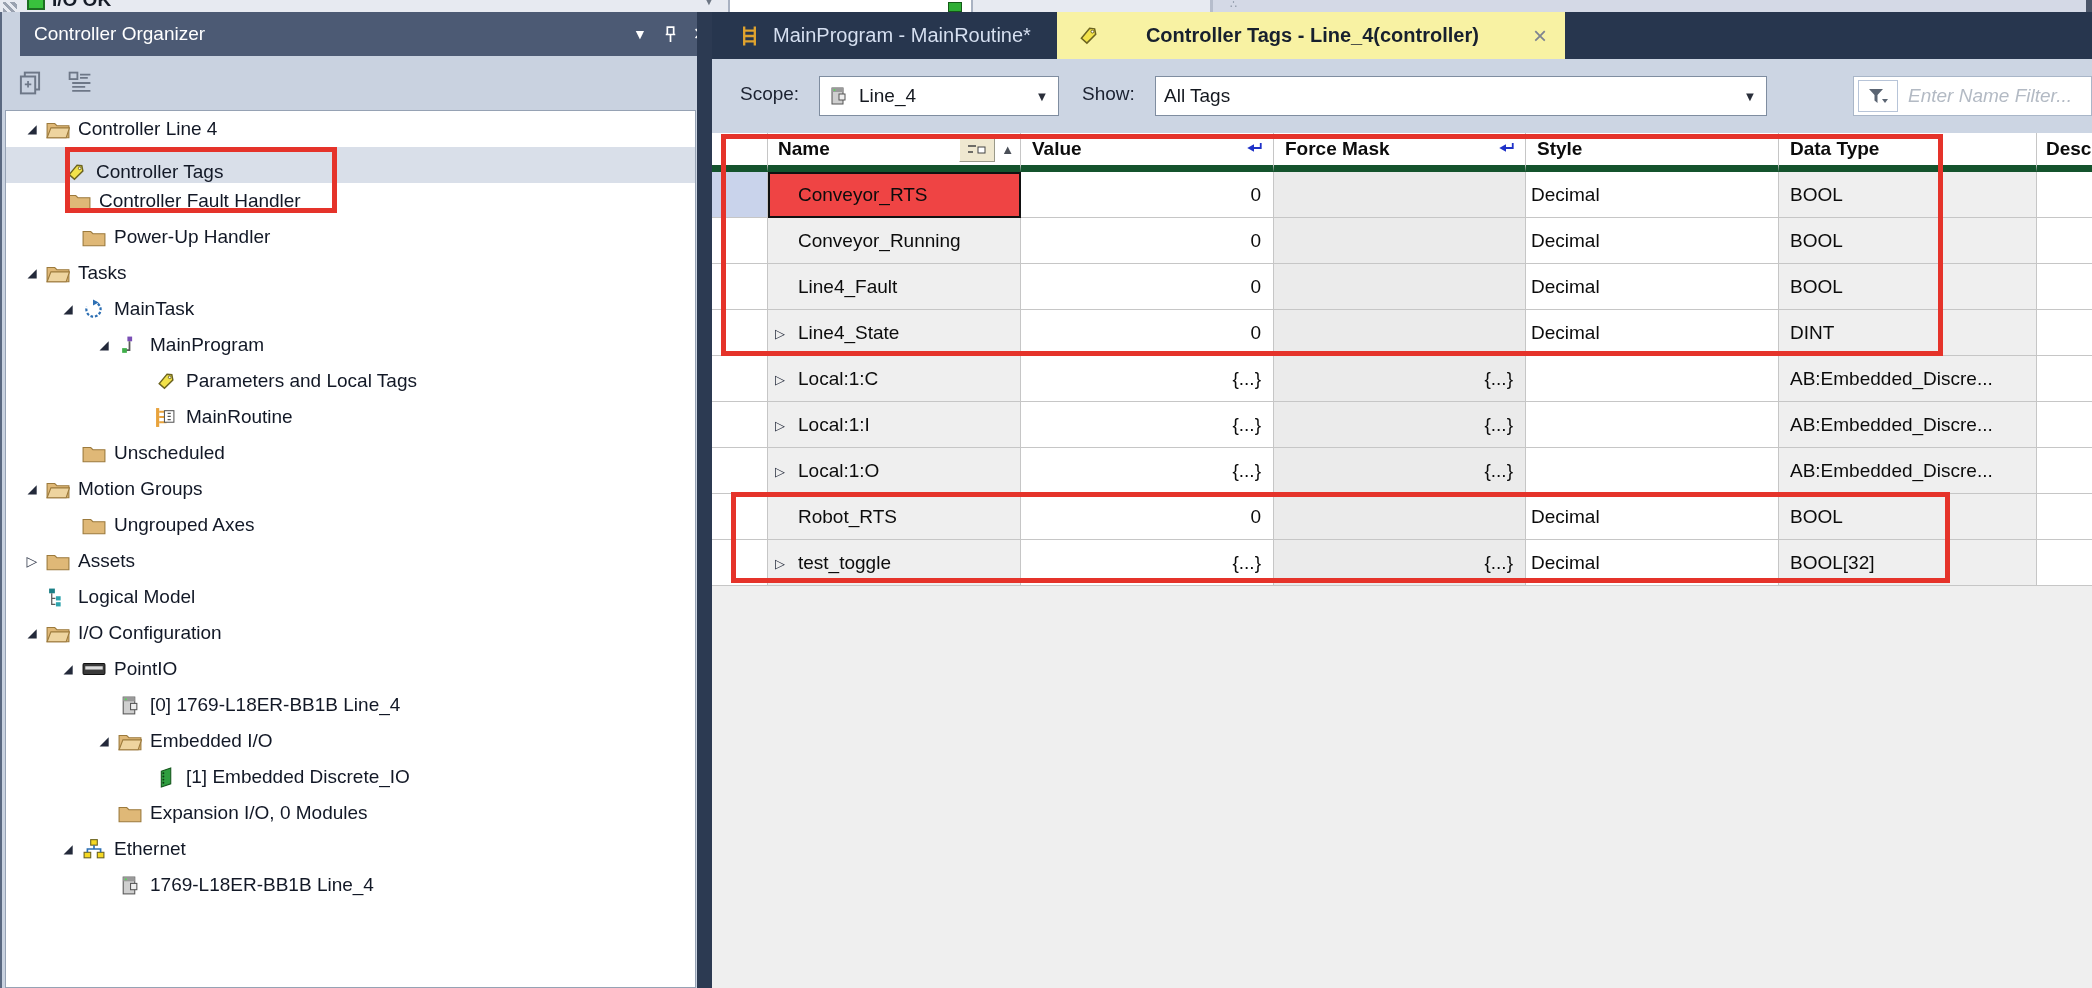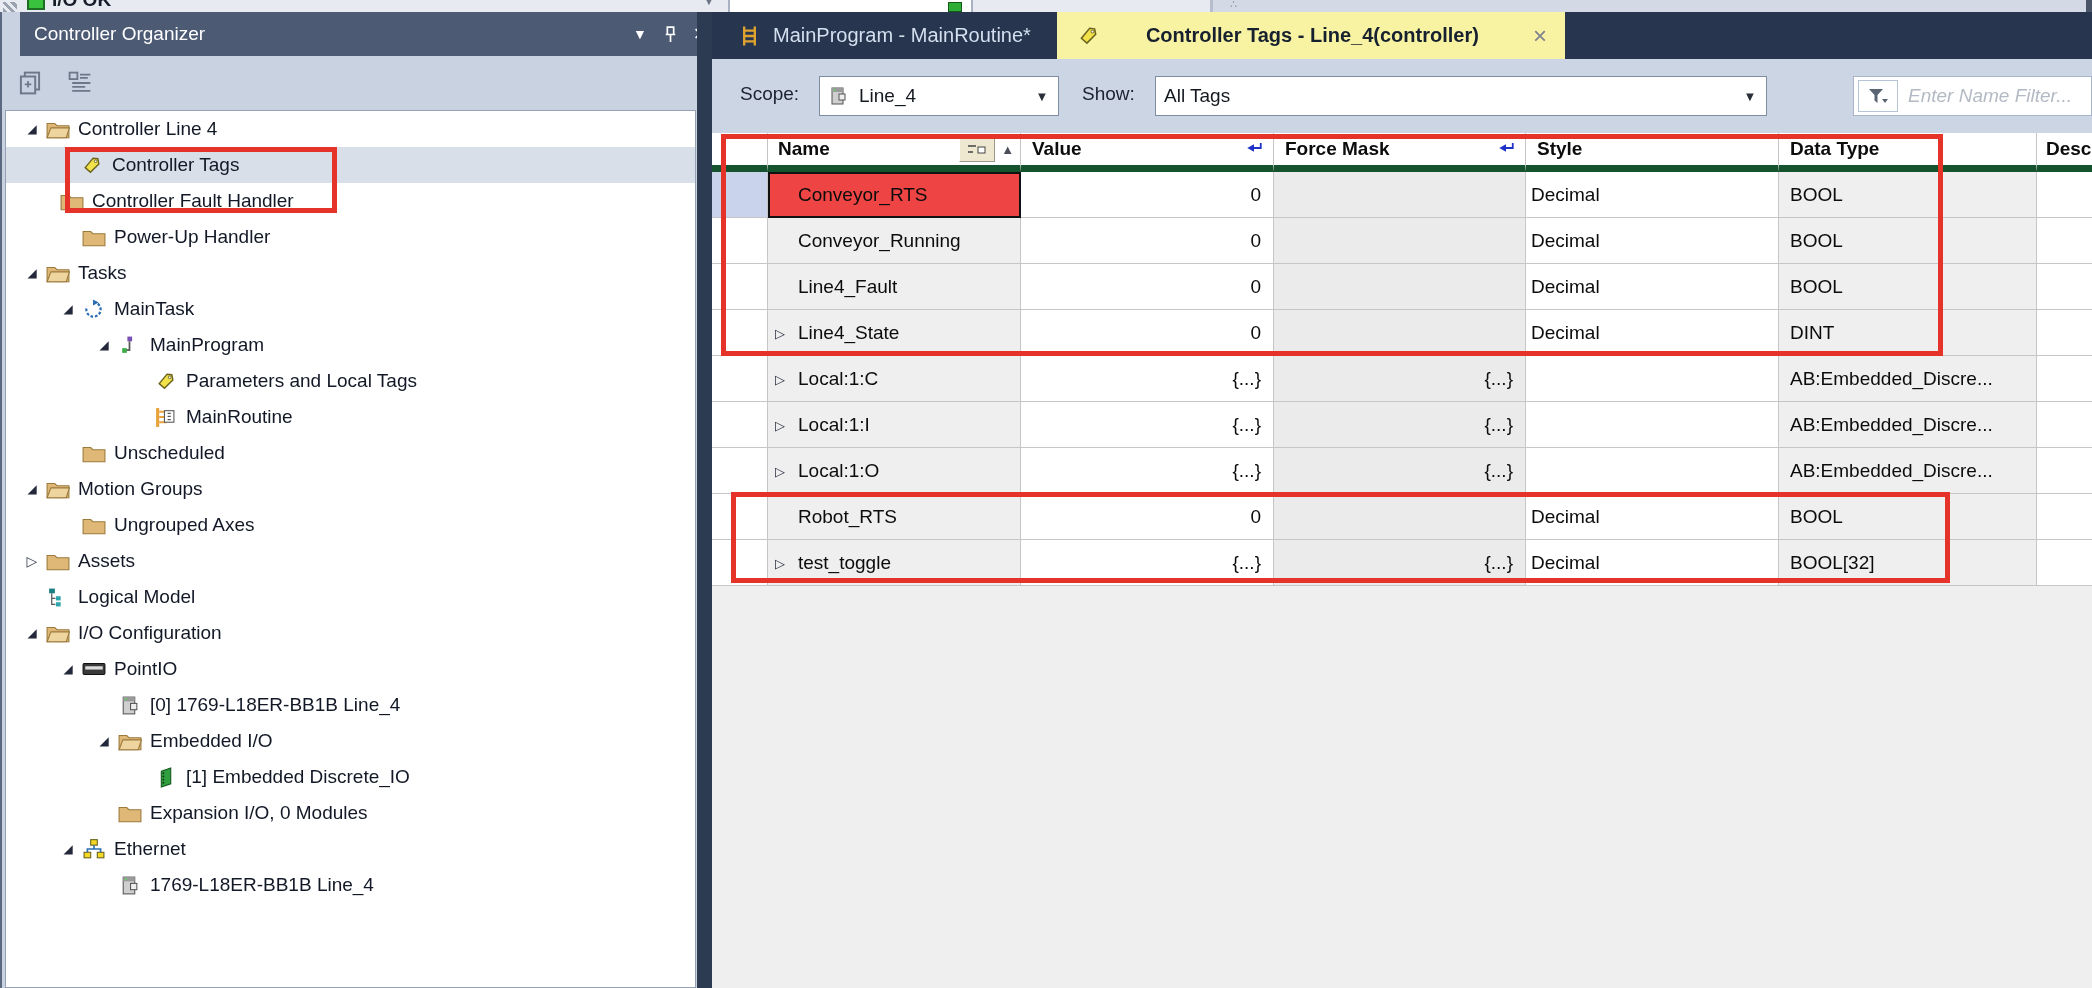--- a/index.html
+++ b/index.html
@@ -145,31 +145,31 @@
         <div class="trow" style="padding-left: 14px;">
           <span class="texp">◢</span>
           <span class="ticon">
             <svg width="24" height="20" viewBox="0 0 22 18">
               <path d="M1 4 h7 l2 2 h11 v11 h-20 z" fill="#dfb877" stroke="#9c7a3c"></path>
               <path d="M1 17 L4.5 8 h17 l-3 9 z" fill="#eed49f" stroke="#9c7a3c"></path>
             </svg>
           </span>
           <span class="tlabel">Controller Line 4</span>
         </div>
-        <div class="trow selected" style="padding-left: 48px;">
+        <div class="trow selected" style="padding-left: 32px; align-items: flex-end;">
           <span class="texp"></span>
           <span class="ticon">
             <svg width="21" height="21" viewBox="0 0 20 20">
               <path d="M4 12 L11.5 3 L16 3.5 L17 8.5 L9 16.5 Z" fill="#f2e24a" stroke="#6b6320" stroke-width="1.4"></path>
               <circle cx="14" cy="6" r="1.3" fill="#fff" stroke="#6b6320" stroke-width="0.9"></circle>
             </svg>
           </span>
           <span class="tlabel">Controller Tags</span>
         </div>
-        <div class="trow" style="padding-left: 28px;">
+        <div class="trow" style="padding-left: 35px;">
           <span class="texp"></span>
           <span class="ticon">
             <svg width="24" height="20" viewBox="0 0 22 18">
               <path d="M1 4 h7 l2 2 h11 v11 h-20 z" fill="#dfb877" stroke="#9c7a3c"></path>
             </svg>
           </span>
           <span class="tlabel">Controller Fault Handler</span>
         </div>
         <div class="trow" style="padding-left: 50px;">
           <span class="texp"></span>

